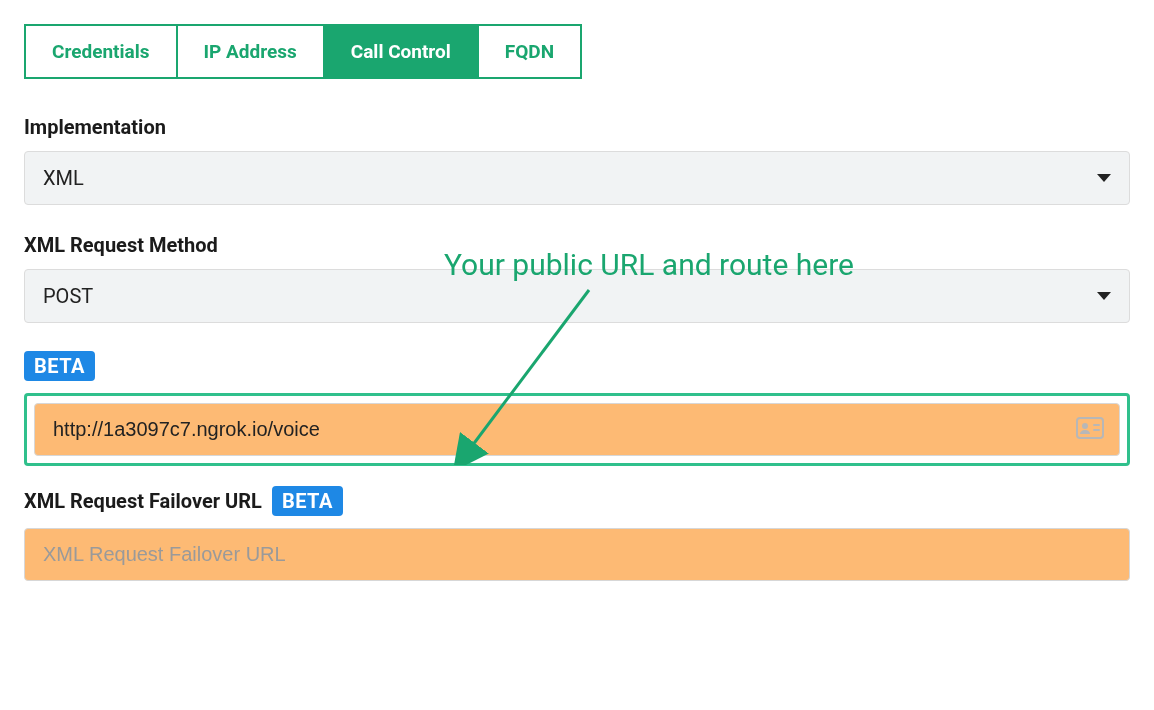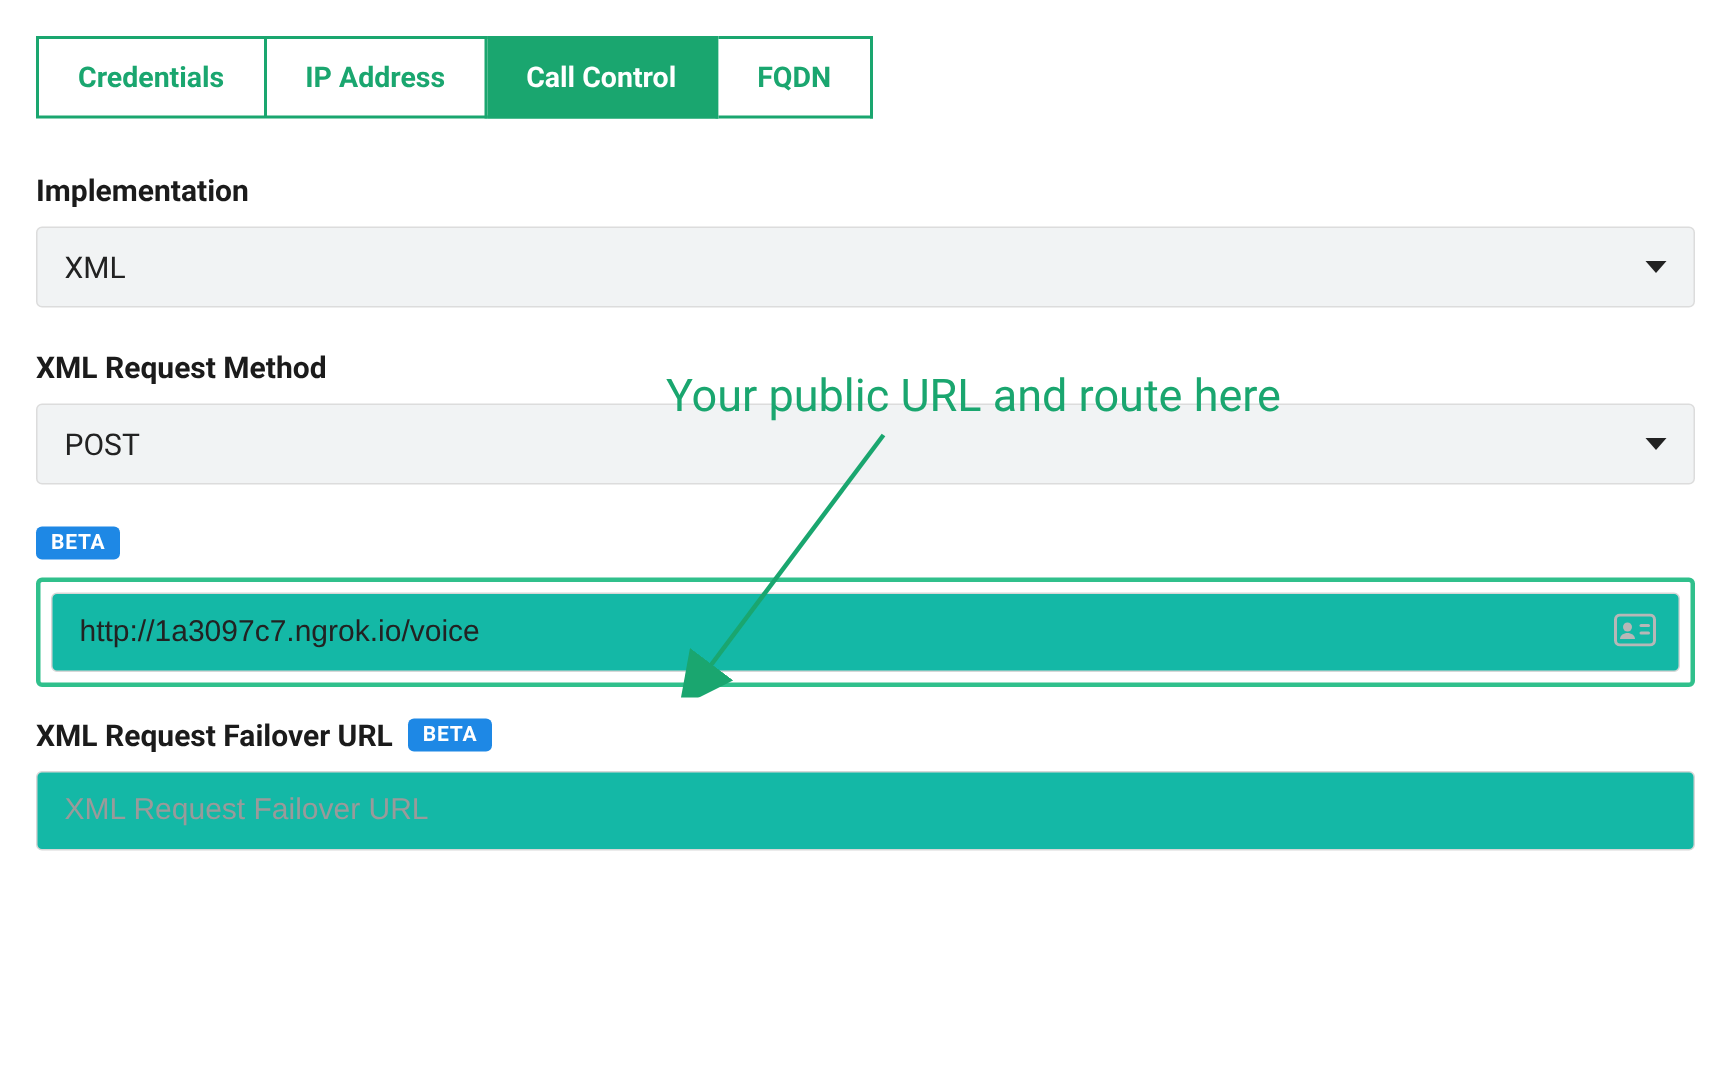--- a/index.html
+++ b/index.html
@@ -35,21 +35,21 @@
     font-size: 20px;
     color: #1b1b1b;
     margin-bottom: 12px;
     display: flex;
     align-items: center;
     gap: 10px;
   }
   .badge {
     background: #1e88e5;
     color: #fff;
-    font-size: 14px;
+    font-size: 20px;
     font-weight: 700;
     padding: 3px 10px;
     border-radius: 4px;
     letter-spacing: 0.5px;
   }
   .select-wrap {
     position: relative;
     width: 100%;
     margin-bottom: 28px;
   }
@@ -77,21 +77,21 @@
     width: 100%;
     margin-bottom: 28px;
   }
   .text-input {
     width: 100%;
     border: 1px solid #d7d7d7;
     border-radius: 4px;
     padding: 14px 50px 14px 18px;
     font-size: 20px;
     color: #222;
-    background: #14b8a6;
+    background: #fdba74;
   }
   .text-input::placeholder { color: #9a9a9a; }
   .highlight-box {
     border: 3px solid #30c08c;
     border-radius: 4px;
     padding: 7px;
     margin-bottom: 20px;
   }
   .highlight-box .text-input { margin: 0; }
   .input-icon {

